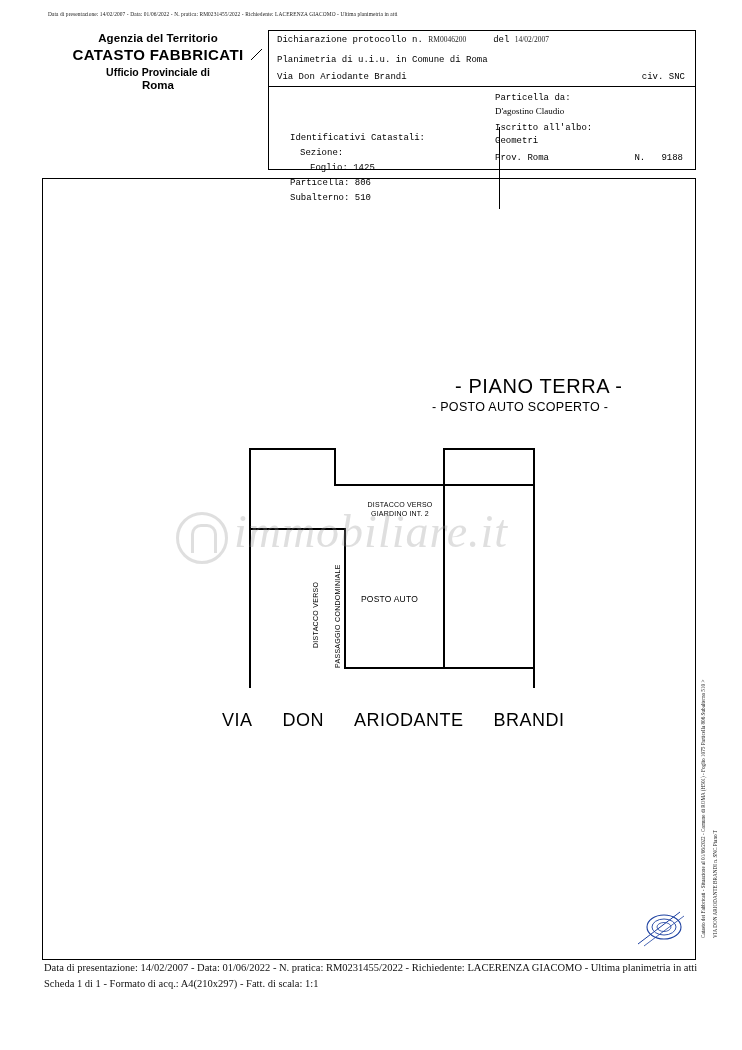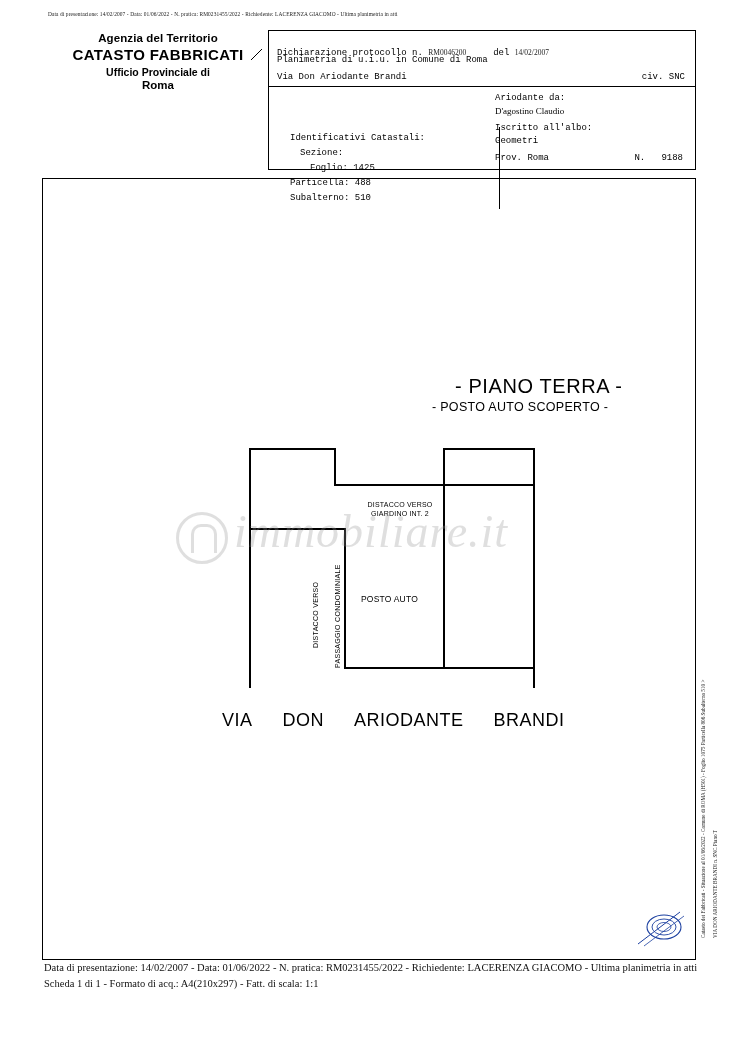--- a/index.html
+++ b/index.html
@@ -90,21 +90,21 @@
     width: 100%;
     height: 56px;
     border-bottom: 1.2px solid #000;
     box-sizing: border-box;
   }
   .hdr-row1 .line {
     position: absolute;
     left: 8px;
     white-space: nowrap;
   }
-  .hdr-row1 .line.a { top: 17px; }
+  .hdr-row1 .line.a { top: 4px; }
   .hdr-row1 .line.b { top: 24px; }
   .hdr-row1 .line.c { top: 41px; }
   .hdr-row1 .civ {
     position: absolute;
     right: 10px;
     top: 41px;
     white-space: nowrap;
   }
   .handwrit {
     font-family: "Liberation Serif", serif;
@@ -343,25 +343,25 @@
       </div>
       <div class="line b">Planimetria di u.i.u. in Comune di Roma</div>
       <div class="line c">Via Don Ariodante Brandi</div>
       <div class="civ">civ. SNC</div>
     </div>
     <div class="hdr-row2">
       <div class="hdr-col-l">
         <div class="t r0">Identificativi Catastali:</div>
         <div class="t r1">Sezione:</div>
         <div class="t r2">Foglio: 1425</div>
-        <div class="t r3">Particella: 488</div>
+        <div class="t r3">Particella: 806</div>
         <div class="t r4">Subalterno: 510</div>
       </div>
       <div class="hdr-col-r">
-        <div class="t r0">Ariodante da:</div>
+        <div class="t r0">Particella da:</div>
         <div class="t r1">D'agostino Claudio</div>
         <div class="t r2">Iscritto all'albo:</div>
         <div class="t r3">Geometri</div>
         <div class="t r4">Prov. Roma</div>
         <div class="num">
           <span>N.</span>
           &nbsp;
           <span>9188</span>
         </div>
       </div>

